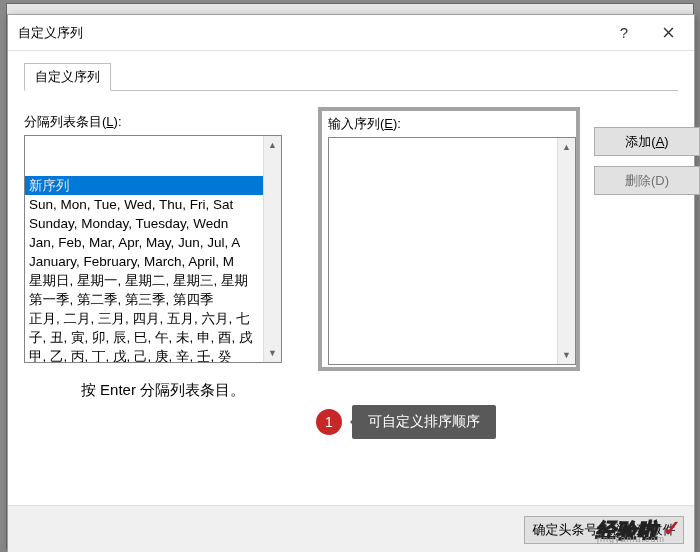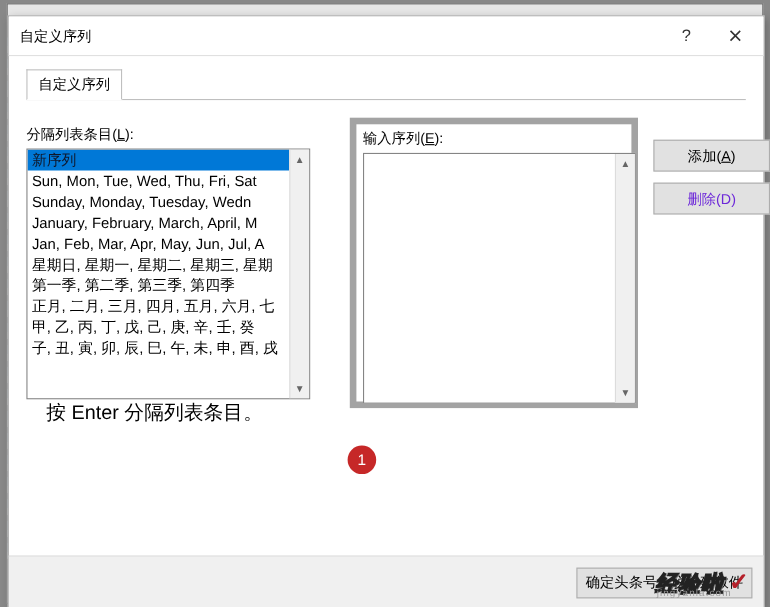--- a/index.html
+++ b/index.html
@@ -95,50 +95,51 @@
     white-space: nowrap;
   }
   .row {
     height: 19px;
     line-height: 19px;
     padding: 0 4px;
     overflow: hidden;
     text-overflow: clip;
     font-size: 13.5px;
   }
-  .row.sel { background: #0078d7; color: #0f172a; }
+  .row.sel { background: #0078d7; color: #e5e5e5; margin-top: 40px; }
   .scrollbar {
     position: absolute;
     right: 0; top: 0; bottom: 0;
     width: 18px;
     background: #f0f0f0;
     border-left: 1px solid #dcdcdc;
     display: flex; flex-direction: column;
     align-items: center;
     justify-content: space-between;
   }
   .scrollbar .arrow {
     width: 18px; height: 18px;
     display: flex; align-items: center; justify-content: center;
     color: #666; font-size: 9px;
   }
   .hint {
-    margin-top: 0;
+    margin-top: 18px;
     padding-left: 18px;
-    font-size: 18px;
+    font-size: 15px;
+    text-align: center;
   }
   .midcol {
     position: absolute;
     left: 294px; top: -6px;
     width: 262px;
   }
   .inputwrap {
     position: relative;
     width: 262px; height: 264px;
-    border: 6px solid #a3a3a3;
+    border: 4px solid #a3a3a3;
     padding: 4px 4px 4px 6px;
   }
   .textareaWrap {
     position: relative;
     width: 248px; height: 228px;
     border: 1px solid #858585;
     background: #fff;
     margin-top: 4px;
   }
   .textareaWrap .scrollbar { border-left: 1px solid #dcdcdc; }
@@ -148,21 +149,21 @@
     width: 86px;
   }
   .btn {
     width: 106px; height: 29px;
     border: 1px solid #adadad;
     background: #e1e1e1;
     display: flex; align-items: center; justify-content: center;
     margin-bottom: 10px;
     font-size: 13px;
   }
-  .btn.disabled { color: #6d28d9; }
+  .btn.disabled { color: #737373; }
   .btn .u { text-decoration: underline; }
   .callout {
     position: absolute;
     left: 292px; top: 292px;
     display: flex; align-items: center;
   }
   .cnum {
     width: 26px; height: 26px;
     border-radius: 50%;
     background: #c62828;
@@ -280,27 +281,27 @@
 
       <div class="leftcol">
         <div class="label">
           <span>分隔列表条目(</span><span class="u">L</span><span>):</span>
         </div>
         <div class="listwrap">
           <div class="listinner">
             <div class="row sel">新序列</div>
             <div class="row">Sun, Mon, Tue, Wed, Thu, Fri, Sat</div>
             <div class="row">Sunday, Monday, Tuesday, Wedn</div>
+            <div class="row">Jan, Feb, Mar, Apr, May, Jun, Jul, A</div>
             <div class="row">January, February, March, April, M</div>
-            <div class="row">Jan, Feb, Mar, Apr, May, Jun, Jul, A</div>
             <div class="row">星期日, 星期一, 星期二, 星期三, 星期</div>
             <div class="row">第一季, 第二季, 第三季, 第四季</div>
             <div class="row">正月, 二月, 三月, 四月, 五月, 六月, 七</div>
+            <div class="row">子, 丑, 寅, 卯, 辰, 巳, 午, 未, 申, 酉, 戌</div>
             <div class="row">甲, 乙, 丙, 丁, 戊, 己, 庚, 辛, 壬, 癸</div>
-            <div class="row">子, 丑, 寅, 卯, 辰, 巳, 午, 未, 申, 酉, 戌</div>
           </div>
           <div class="scrollbar">
             <div class="arrow">▲</div>
             <div class="arrow">▼</div>
           </div>
         </div>
         <div class="hint">按 Enter 分隔列表条目。</div>
       </div>
 
       <div class="midcol">
@@ -321,20 +322,21 @@
         <div class="btn">
           <span>添加(</span>
               <span class="u">A</span>
               <span>)</span>
         </div>
         <div class="btn disabled">删除(D)</div>
       </div>
 
       <div class="callout">
         <div class="cnum">1</div>
+        <div class="cbox">可自定义排序顺序</div>
       </div>
 
     </div>
   </div>
 
   <div class="footer">
     <div class="fbtn" style="min-width:160px">确定头条号：脱贫建数件</div>
   </div>
 
 </div>

